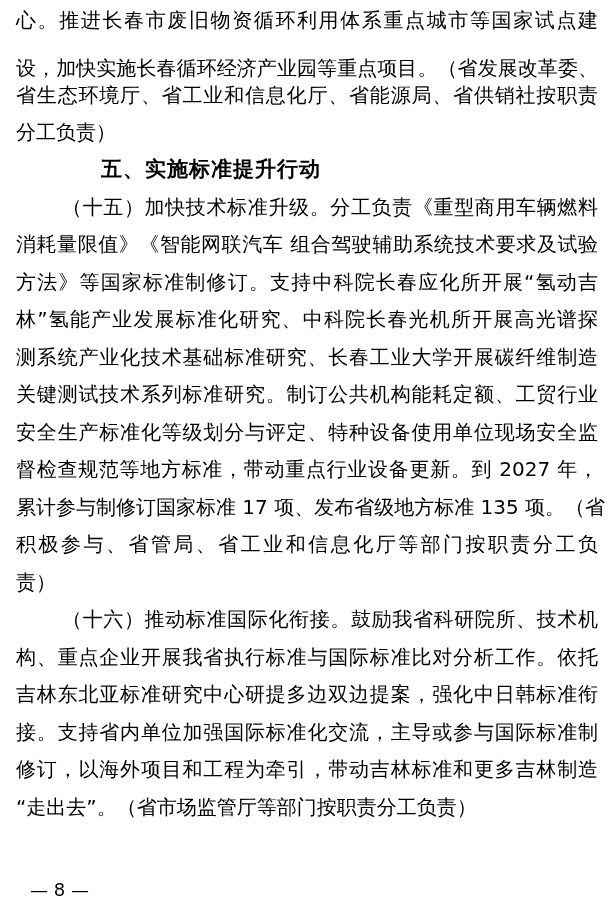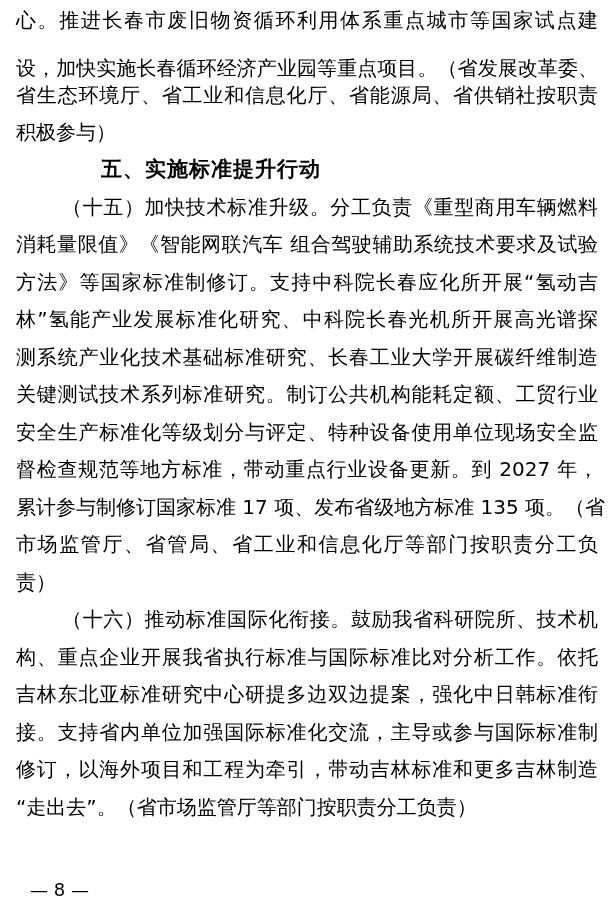--- a/index.html
+++ b/index.html
@@ -17,34 +17,34 @@
              white-space: pre; }
 </style>
 </head>
 <body>
 
 <div class="page">
 
   <div class="line" style="top:6px">心。推进长春市废旧物资循环利用体系重点城市等国家试点建</div>
   <div class="line" style="top:54px">设，加快实施长春循环经济产业园等重点项目。（省发展改革委、</div>
   <div class="line" style="top:81px">省生态环境厅、省工业和信息化厅、省能源局、省供销社按职责</div>
-  <div class="line last" style="top:118px">积极参与）</div>
+  <div class="line last" style="top:118px">分工负责）</div>
 
   <div class="heading">五、实施标准提升行动</div>
 
   <div class="line indent" style="top:193px">（十五）加快技术标准升级。分工负责《重型商用车辆燃料</div>
   <div class="line" style="top:230px">消耗量限值》《智能网联汽车 组合驾驶辅助系统技术要求及试验</div>
   <div class="line" style="top:268px">方法》等国家标准制修订。支持中科院长春应化所开展“氢动吉</div>
   <div class="line" style="top:305px">林”氢能产业发展标准化研究、中科院长春光机所开展高光谱探</div>
   <div class="line" style="top:343px">测系统产业化技术基础标准研究、长春工业大学开展碳纤维制造</div>
   <div class="line" style="top:380px">关键测试技术系列标准研究。制订公共机构能耗定额、工贸行业</div>
   <div class="line" style="top:418px">安全生产标准化等级划分与评定、特种设备使用单位现场安全监</div>
   <div class="line" style="top:455px">督检查规范等地方标准，带动重点行业设备更新。到 2027 年，</div>
   <div class="line" style="top:493px">累计参与制修订国家标准 17 项、发布省级地方标准 135 项。（省</div>
-  <div class="line" style="top:530px">市场监管厅、省管局、省工业和信息化厅等部门按职责分工负</div>
+  <div class="line" style="top:530px">积极参与、省管局、省工业和信息化厅等部门按职责分工负</div>
   <div class="line last" style="top:568px">责）</div>
 
   <div class="line indent" style="top:605px">（十六）推动标准国际化衔接。鼓励我省科研院所、技术机</div>
   <div class="line" style="top:643px">构、重点企业开展我省执行标准与国际标准比对分析工作。依托</div>
   <div class="line" style="top:680px">吉林东北亚标准研究中心研提多边双边提案，强化中日韩标准衔</div>
   <div class="line" style="top:718px">接。支持省内单位加强国际标准化交流，主导或参与国际标准制</div>
   <div class="line" style="top:755px">修订，以海外项目和工程为牵引，带动吉林标准和更多吉林制造</div>
   <div class="line last" style="top:793px">“走出去”。（省市场监管厅等部门按职责分工负责）</div>
 
   <div class="pagenum">— 8 —</div>

